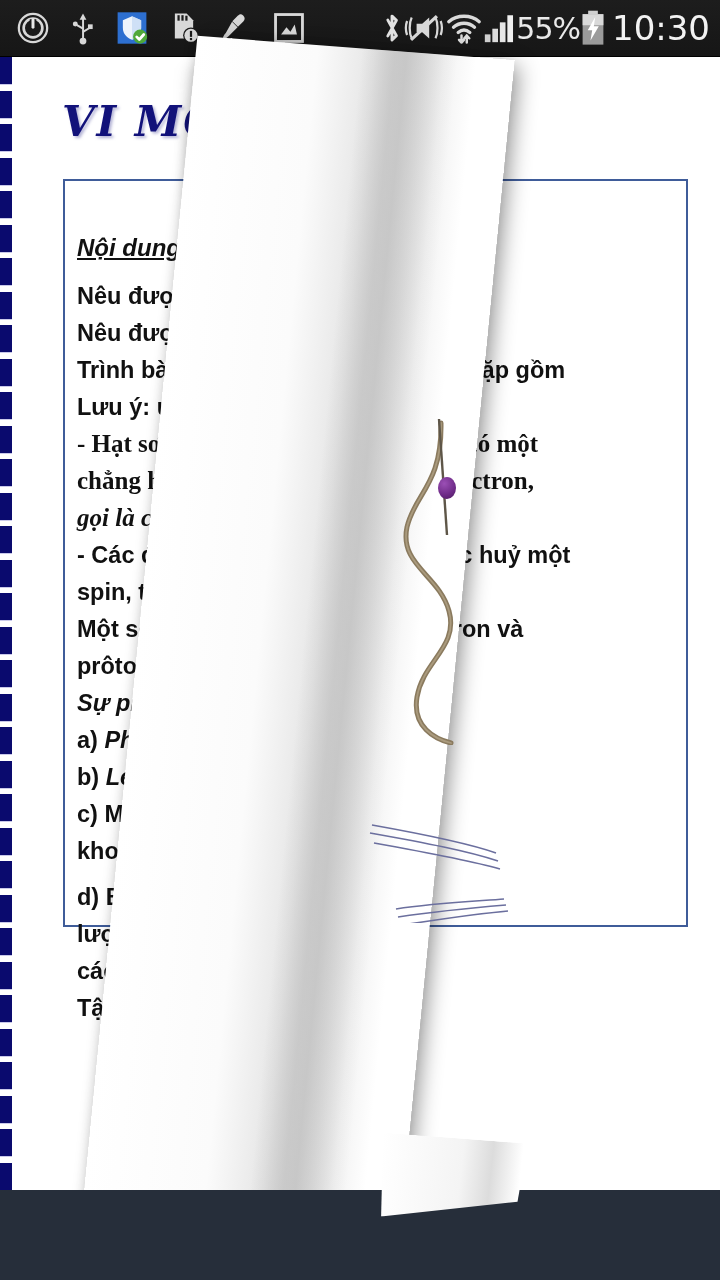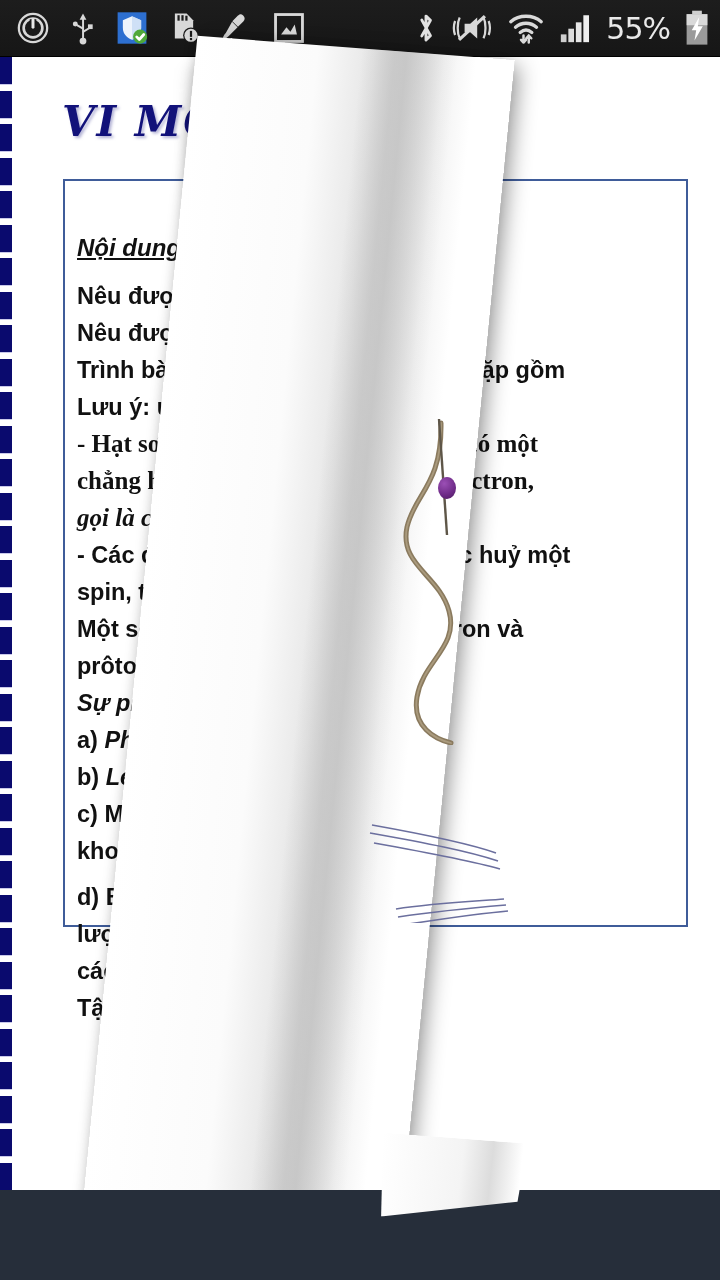--- a/index.html
+++ b/index.html
@@ -35,21 +35,20 @@
   .sb-left {
     display: flex;
     align-items: center;
     gap: 20px;
     flex: 0 0 auto;
   }
   .sb-spacer { flex: 1 1 auto; }
   .sb-right {
     display: flex;
     align-items: center;
-    gap: 14px;
     flex: 0 0 auto;
   }
   .sb-icon {
     display: block;
     line-height: 0;
   }
   .sb-pct {
     color: #e9e9e9;
     font-size: 30px;
     font-family: "DejaVu Sans", sans-serif;
@@ -387,20 +386,21 @@
 
       <span class="sb-icon">
         <svg width="26" height="36" viewBox="0 0 18 26">
           <rect x="5.5" y="0.5" width="7" height="2.6" fill="#cfcfcf"></rect>
           <rect x="1.5" y="3" width="15" height="22" fill="#9b9b9b"></rect>
           <rect x="1.5" y="3" width="15" height="8" fill="#d9d9d9"></rect>
           <path d="M10.6 5 L5.2 14.6 H8.4 L7.2 22 L13.2 11.8 H9.6 Z" fill="#ffffff"></path>
         </svg>
       </span>
 
+      <span class="sb-clock">10:30</span>
     </div>
   </div>
 
   <div id="sheet">
 
     <div id="binding">
         <div class="bind-hole" style="top: 0px;"></div>
         <div class="bind-hole" style="top: 33.5px;"></div>
         <div class="bind-hole" style="top: 67px;"></div>
         <div class="bind-hole" style="top: 100.5px;"></div>

